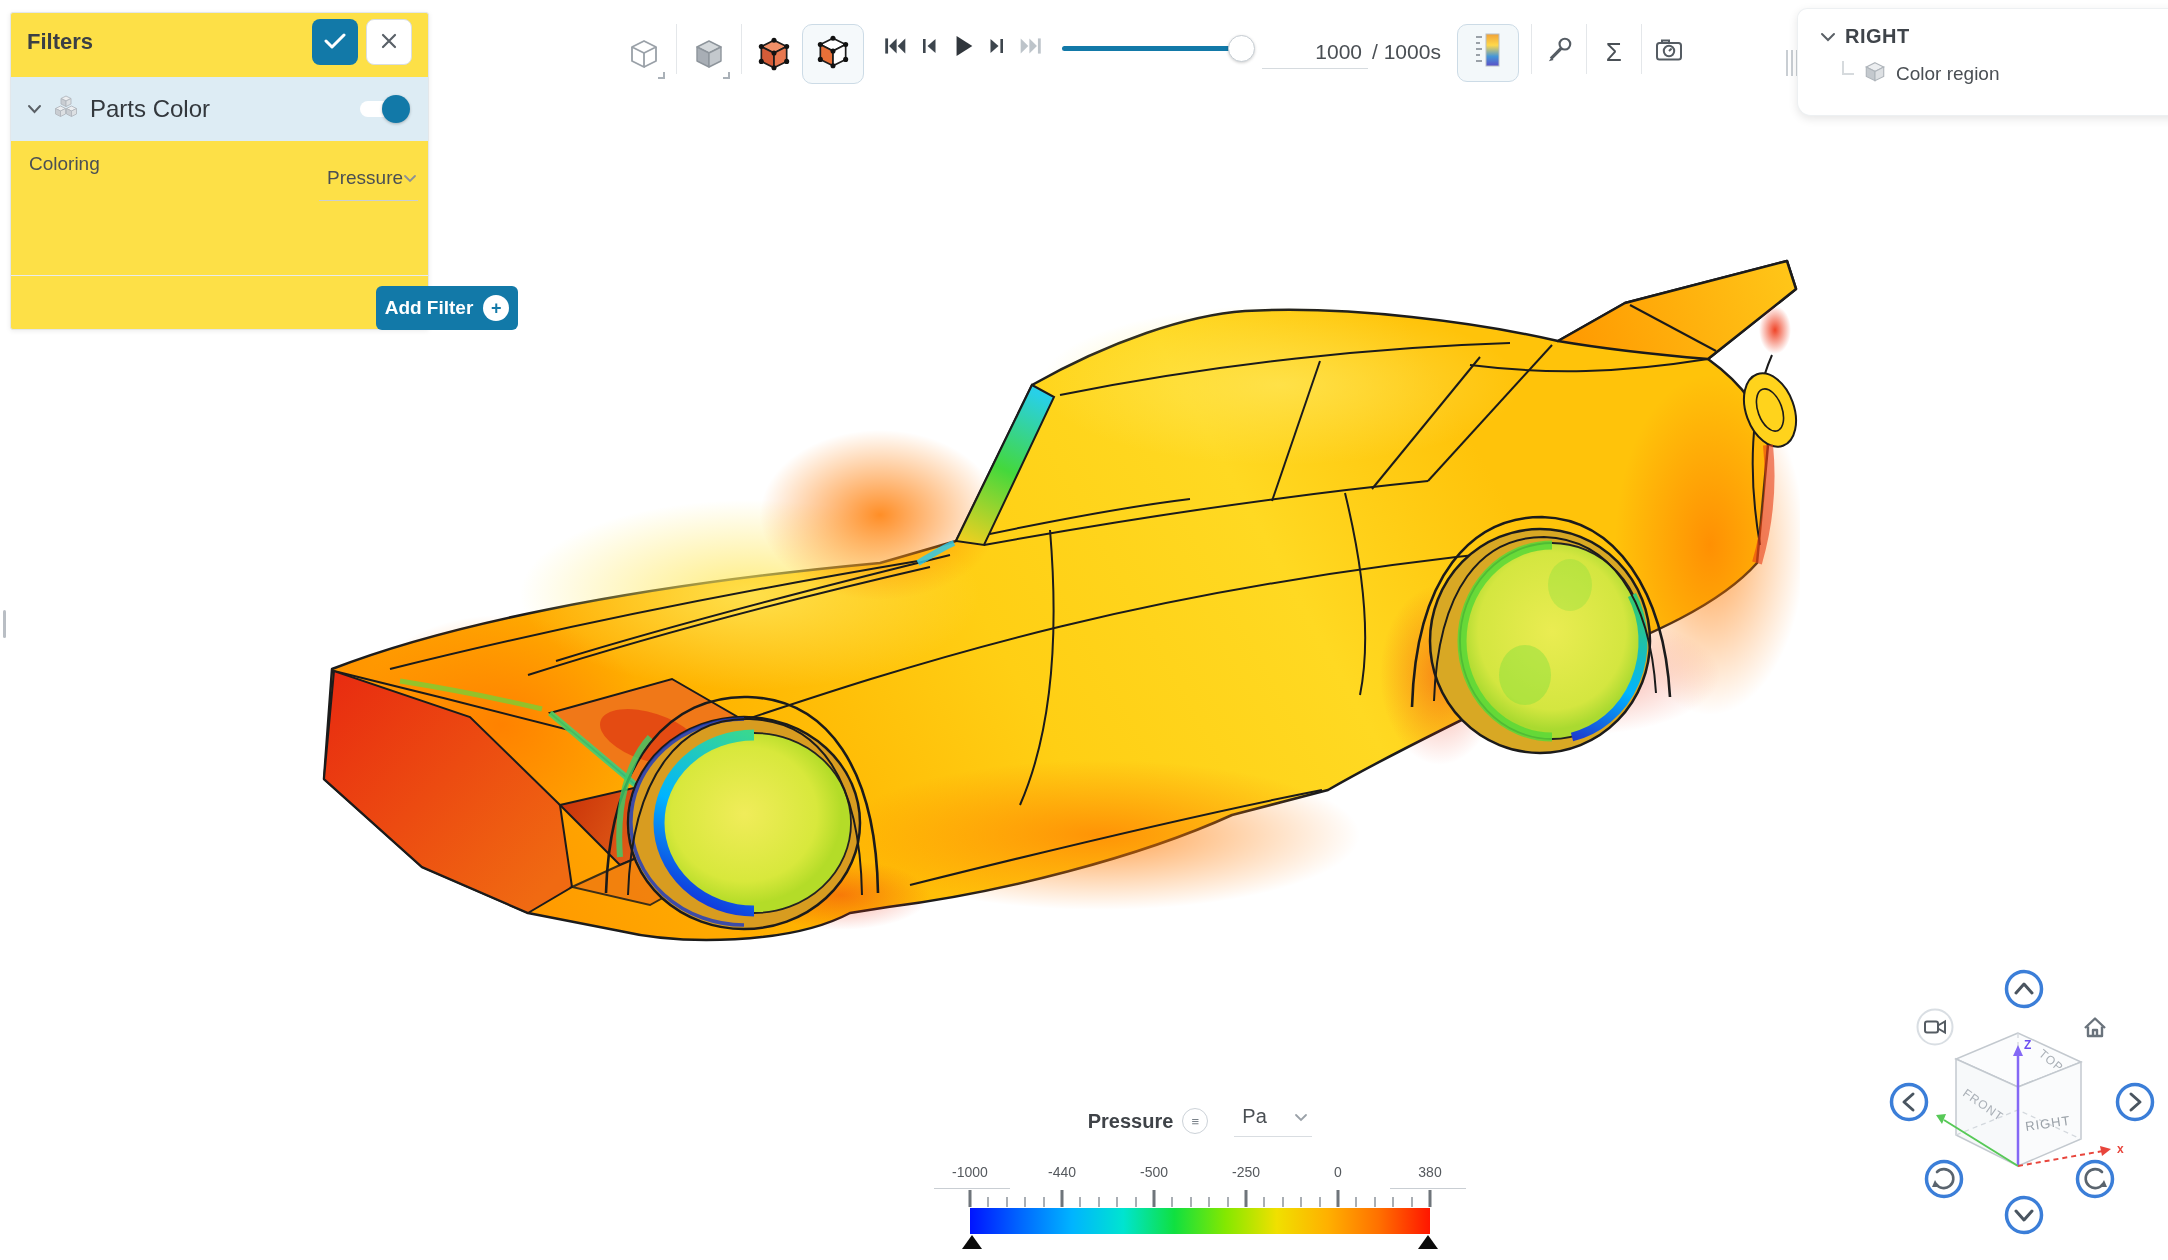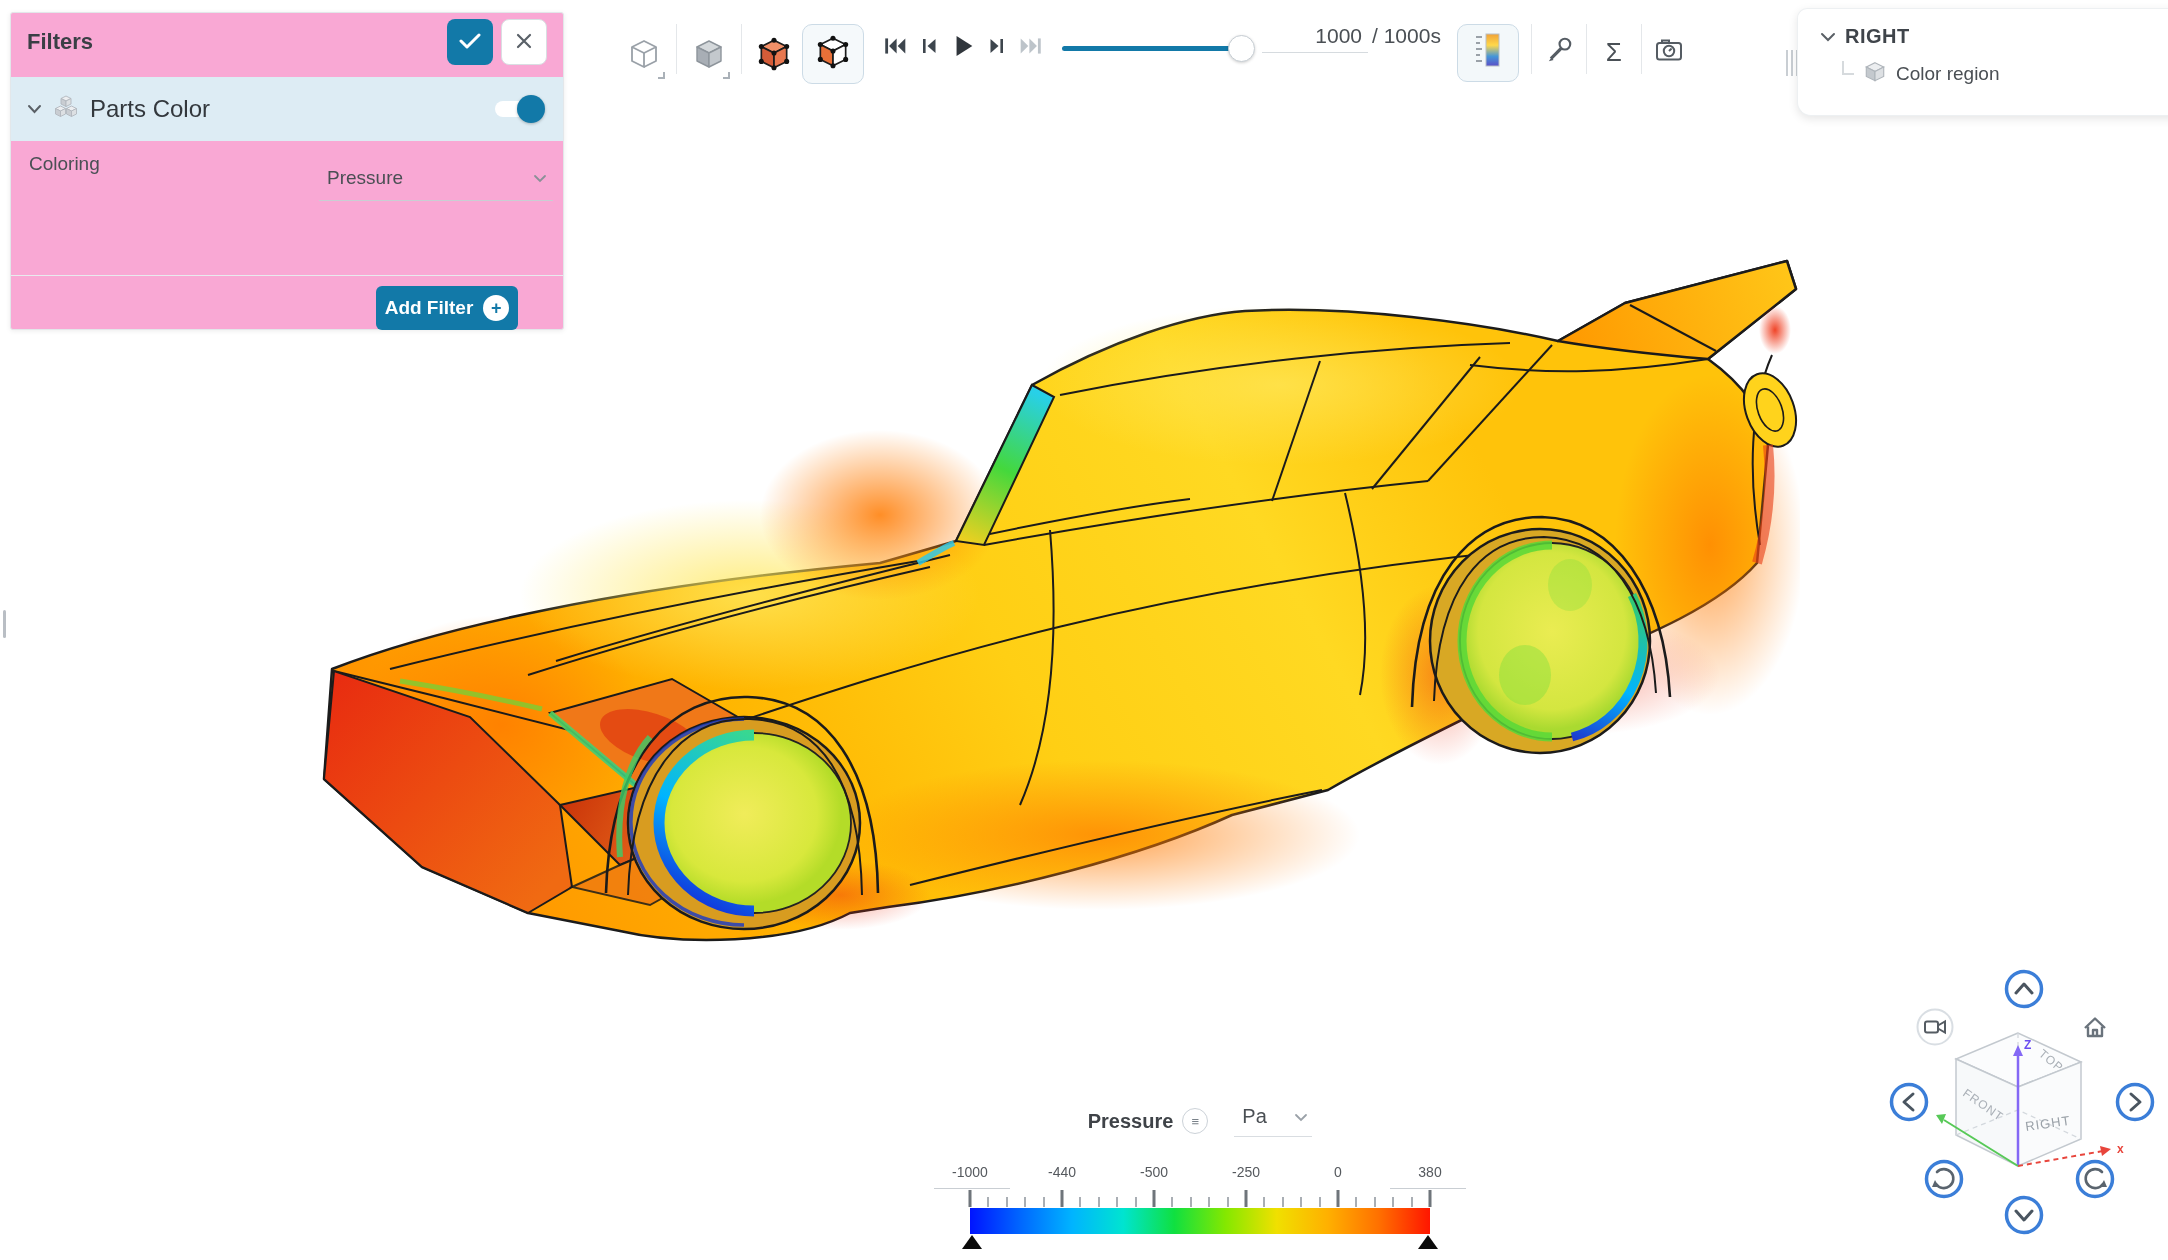--- a/index.html
+++ b/index.html
@@ -8,21 +8,21 @@
               font-family:"Liberation Sans", sans-serif; color:#4a4f54; }
 
   
   #viewport { position:absolute; inset:0; }
   #car-svg { position:absolute; left:320px; top:245px; }
 
   
   #left-scroll { position:absolute; left:3px; top:610px; width:3px; height:28px; background:#b9bec4; border-radius:2px; }
 
   
-  #filters-panel { position:absolute; left:10px; top:12px; width:554px; height:318px; background:#f9a8d4;
+  #filters-panel { position:absolute; left:10px; top:12px; width:419px; height:318px; background:#fde047;
                    border:1px solid #e3e7ea; border-radius:3px; box-shadow:0 1px 5px rgba(0,0,0,.08); }
   .fp-header { position:absolute; left:0; top:0; right:0; height:58px; display:flex; align-items:center; padding:0 16px; }
   .fp-title { font-size:22px; font-weight:700; color:#3a3f45; }
   .fp-header .spacer { flex:1; }
   .btn-apply { width:46px; height:46px; border-radius:8px; background:#1279a8; border:none; display:flex; align-items:center; justify-content:center; cursor:pointer; }
   .btn-close { width:46px; height:46px; border-radius:8px; background:#fff; border:1px solid #d9dee2; margin-left:8px; display:flex; align-items:center; justify-content:center; cursor:pointer; }
   .fp-section { position:absolute; left:0; top:64px; right:0; height:64px; background:#ddecf4; display:flex; align-items:center; padding:0 16px; gap:10px; }
   .fp-section-label { font-size:24px; font-weight:400; color:#33383d; }
   .chev { color:#5a6066; }
   .toggle { position:relative; width:46px; height:16px; background:#ffffff; border-radius:9px; margin-left:auto; margin-right:6px; cursor:pointer; }
@@ -49,21 +49,21 @@
   .tb-btn { position:relative; width:56px; height:64px; display:flex; align-items:center; justify-content:center; cursor:pointer; }
   .tb-btn.sel { width:62px; height:60px; border:1px solid #ccdbe6; border-radius:10px; background:#f5f9fb; }
   .corner-mark { position:absolute; right:7px; bottom:9px; width:7px; height:7px; border-right:2px solid #aab1b8; border-bottom:2px solid #aab1b8; }
   .tb-sep { width:1px; height:50px; background:#e4e7ea; margin:0 4px; }
   .pb-btn { width:34px; height:48px; display:flex; align-items:center; justify-content:center; cursor:pointer; }
   #tb-slider { position:relative; width:192px; height:48px; margin-left:14px; cursor:pointer; }
   #tb-slider .track { position:absolute; left:0; top:22px; width:182px; height:5px; border-radius:3px; background:#1279a8; }
   #tb-slider .knob { position:absolute; left:166px; top:11px; width:27px; height:27px; border-radius:50%; background:#fff; border:1px solid #c6cdd3; box-shadow:0 1px 3px rgba(0,0,0,.18); }
   #time-group { display:flex; align-items:baseline; margin-left:8px; font-size:21px; color:#4a4f54; }
   #time-field { width:106px; border-bottom:1px solid #d6dbdf; text-align:right; padding:0 6px 4px 0; cursor:text; }
-  #time-rest { padding-left:4px; white-space:pre; }
+  #time-rest { padding-left:4px; white-space:pre;margin-top:16px; }
   .tb-box { width:62px; height:58px; display:flex; align-items:center; justify-content:center; cursor:pointer; margin-left:16px; }
   .tb-box.sel { border:1px solid #ccdbe6; border-radius:10px; background:#f3f8fa; }
   .tb-icon { width:46px; height:56px; display:flex; align-items:center; justify-content:center; cursor:pointer; }
   .sigma { font-size:26px; color:#4a5056; }
 
   
   #mesh-grip { position:absolute; left:1786px; top:50px; display:flex; gap:3px; cursor:col-resize; }
   #mesh-grip span { width:2px; height:26px; background:#c9ced3; }
   #mesh-panel { position:absolute; left:1797px; top:8px; width:379px; height:108px; background:#fff;
                 border:1px solid #edf0f2; border-right:none; border-radius:10px 0 0 14px;

